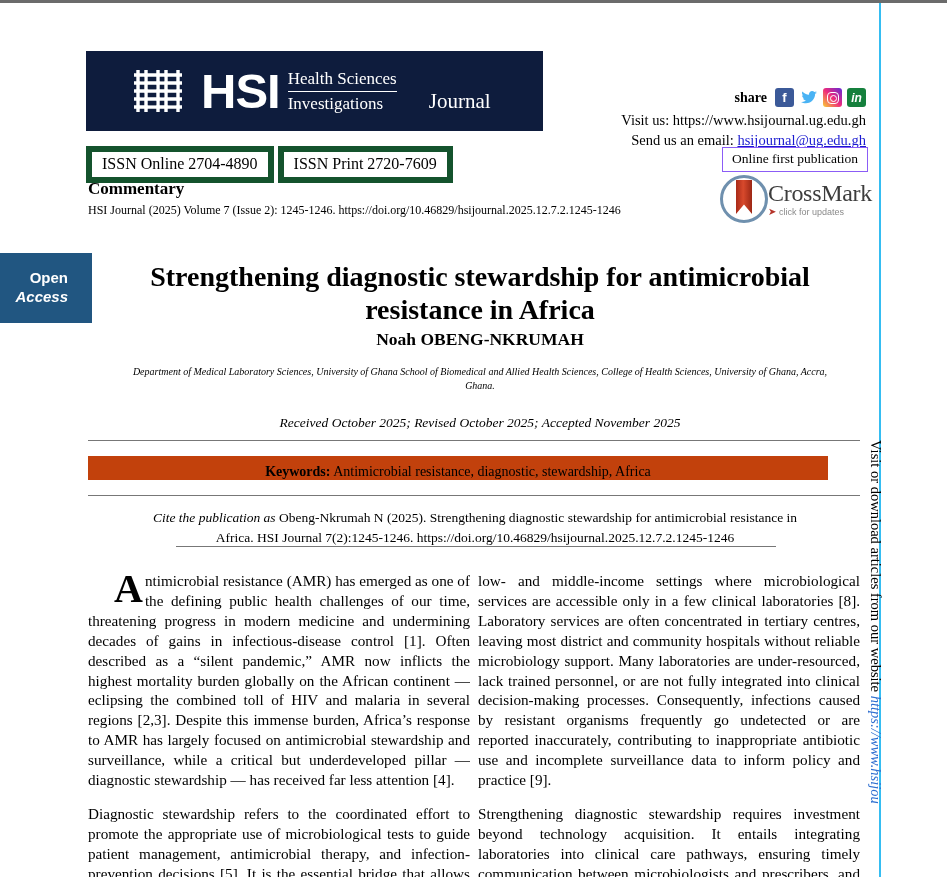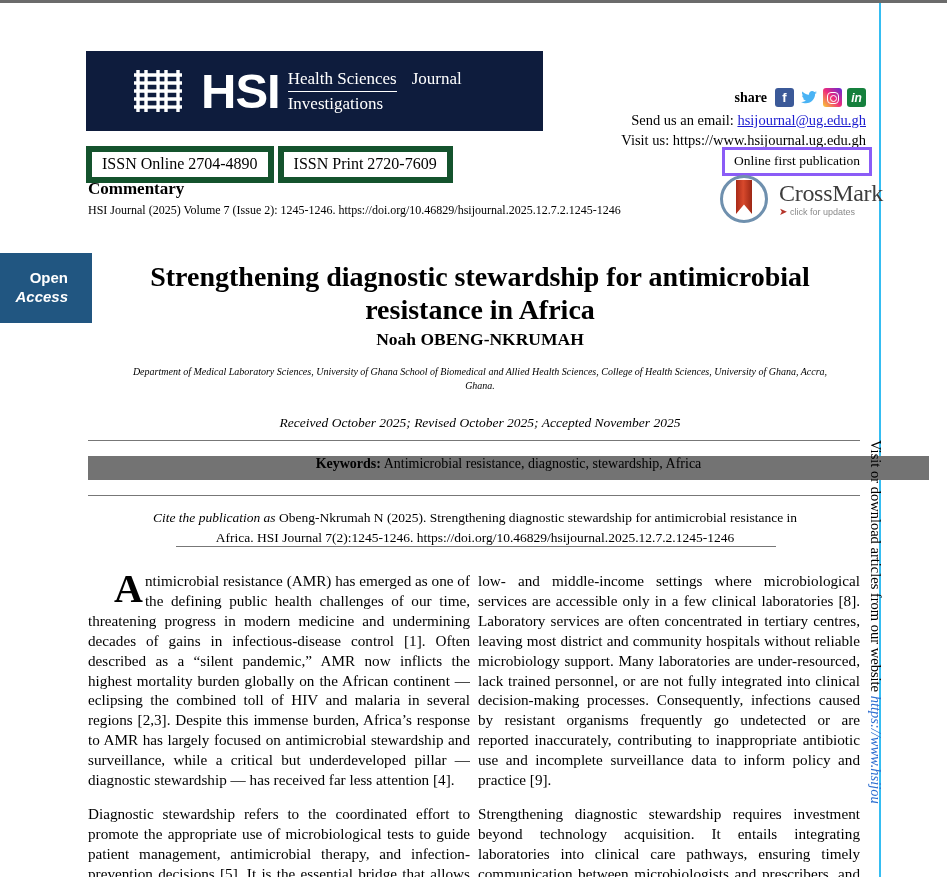--- a/index.html
+++ b/index.html
@@ -81,27 +81,28 @@
     line-height: 1;
     margin-left: 16px;
   }
   .hsi-sub {
     margin-left: 8px;
     color: #fff;
     font-family: "Liberation Serif", serif;
     font-size: 17px;
     line-height: 1.15;
     display: flex;
-    align-items: flex-start;
+    align-items: flex-end;
+    gap: 25px;
   }
   .hsi-sub .stack { display: flex; flex-direction: column; }
   .hsi-sub .line1 { padding-bottom: 1px; }
   .hsi-sub .rule { height: 1px; background: #fff; margin: 1px 0; }
   .hsi-sub .line2 { padding-top: 1px; }
-  .hsi-sub .journal { margin-left: 15px; font-size: 17px; }
+  .hsi-sub .journal { margin-left: 7px; font-size: 21px; }
 
   
   .masthead-right {
     position: absolute; left: 470px; top: 6px;
     width: 310px;
     text-align: right;
   }
   .share-row {
     display: flex; align-items: center; justify-content: flex-end;
     gap: 5px;
@@ -146,30 +147,30 @@
     border: 6px solid #14532d;
     padding: 3px 10px 4px 10px;
     font-size: 16px;
     background: #fff;
     white-space: nowrap;
   }
 
   
   .onlinefirst {
     position: absolute; left: 722px; top: 144px;
-    border: 3px solid #8b5cf6;
+    border: 1px solid #8b5cf6;
     padding: 3px 9px 4px 9px;
     font-size: 13.5px;
     white-space: nowrap;
   }
 
   
   .crossmark {
     position: absolute; left: 720px; top: 172px;
-    display: flex; align-items: center; gap: 11px;
+    display: flex; align-items: center; gap: 0;
   }
   .cm-circle {
     width: 48px; height: 48px; border-radius: 50%;
     background: #fff;
     border: 3px solid #6f90ae;
     position: relative;
     overflow: hidden;
   }
   .cm-circle:after {
     content: "";
@@ -236,23 +237,23 @@
     font-style: italic;
   }
   .hr-under-dates {
     position: absolute; left: 88px; top: 437px;
     width: 772px; height: 1px; background: #777;
   }
 
   
   .keywords {
     position: absolute; left: 88px; top: 453px;
-    width: 841px; height: 24px;
-    background: #737373;
-    display: flex; align-items: flex-start; justify-content: center;
+    width: 740px; height: 24px;
+    background: #c2410c;
+    display: flex; align-items: flex-end; justify-content: center;
     font-size: 14px;
   }
   .keywords b { font-weight: bold; }
   .hr-under-kw {
     position: absolute; left: 88px; top: 492px;
     width: 772px; height: 1px; background: #777;
   }
 
   
   .cite {
@@ -361,26 +362,26 @@
           <svg width="16" height="13" viewBox="0 0 16 13" aria-hidden="true">
             <path fill="#4ab3f4" d="M16 1.6c-.6.3-1.2.4-1.9.5.7-.4 1.2-1 1.4-1.8-.6.4-1.3.6-2.1.8C12.8.4 12 0 11.1 0 9.4 0 8 1.4 8 3.1c0 .2 0 .5.1.7C5.5 3.7 3 2.4 1.4.5 1.1 1 1 1.4 1 2c0 1.1.6 2 1.4 2.6-.5 0-1-.2-1.4-.4 0 1.5 1.1 2.8 2.5 3.1-.3.1-.6.1-.9.1-.2 0-.4 0-.6-.1.4 1.3 1.6 2.2 3 2.2-1.1.9-2.5 1.4-4 1.4H0c1.4.9 3.1 1.4 4.9 1.4 5.9 0 9.2-5 9.2-9.3v-.4C14.8 2.9 15.4 2.3 16 1.6z"></path>
           </svg>
         </span>
         <span class="sicon ig">
             <span class="ig-inner"></span>
           </span>
         <span class="sicon li">in</span>
       </div>
       <div class="mr-line">
+        <span>Visit us:</span>
+        <span>https://www.hsijournal.ug.edu.gh</span>
+      </div>
+      <div class="mr-line">
         <span>Send us an email:</span>
         <a href="#">hsijournal@ug.edu.gh</a>
-      </div>
-      <div class="mr-line">
-        <span>Visit us:</span>
-        <span>https://www.hsijournal.ug.edu.gh</span>
       </div>
     </div>
   </div>
 
   <div class="issn-wrap">
     <div class="issn-box">ISSN Online 2704-4890</div>
     <div class="issn-box">ISSN Print 2720-7609</div>
   </div>
 
   <div class="onlinefirst">Online first publication</div>

